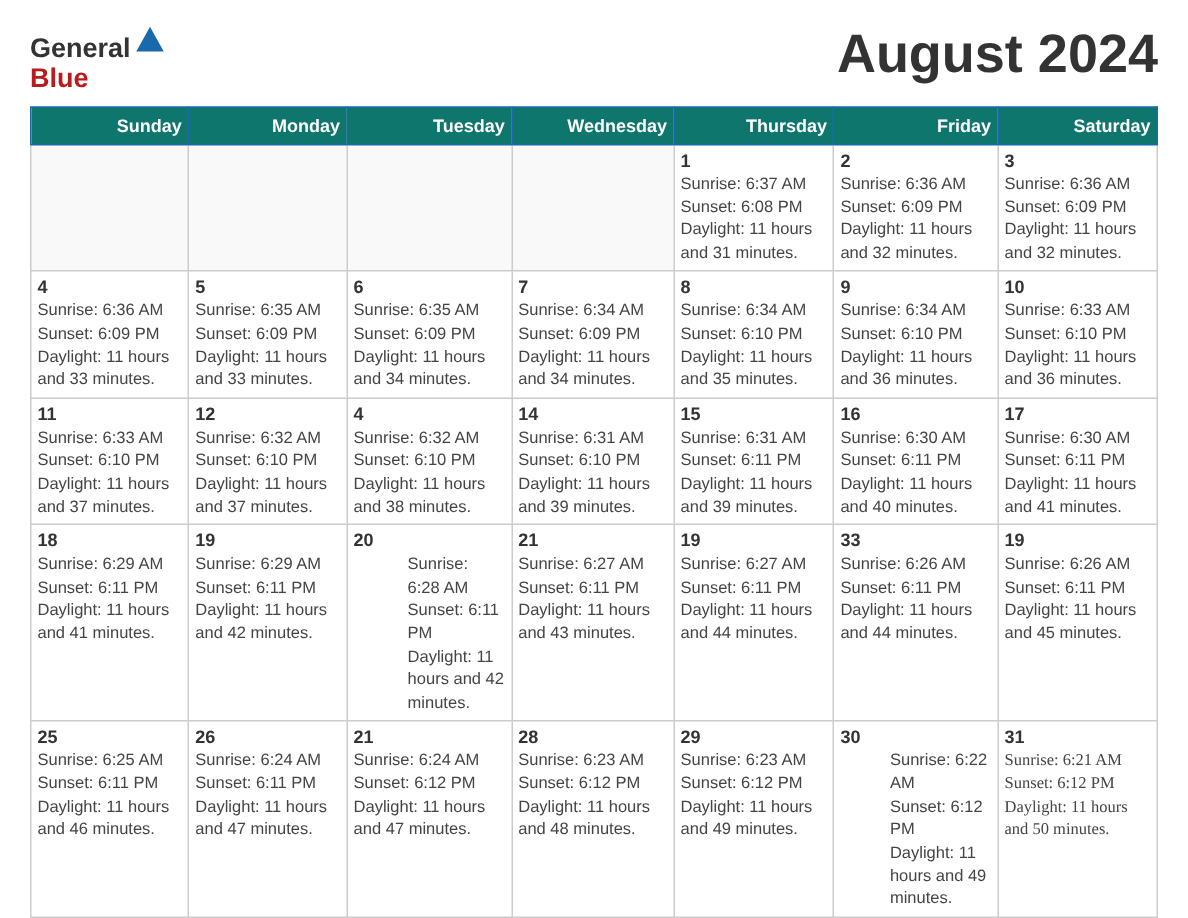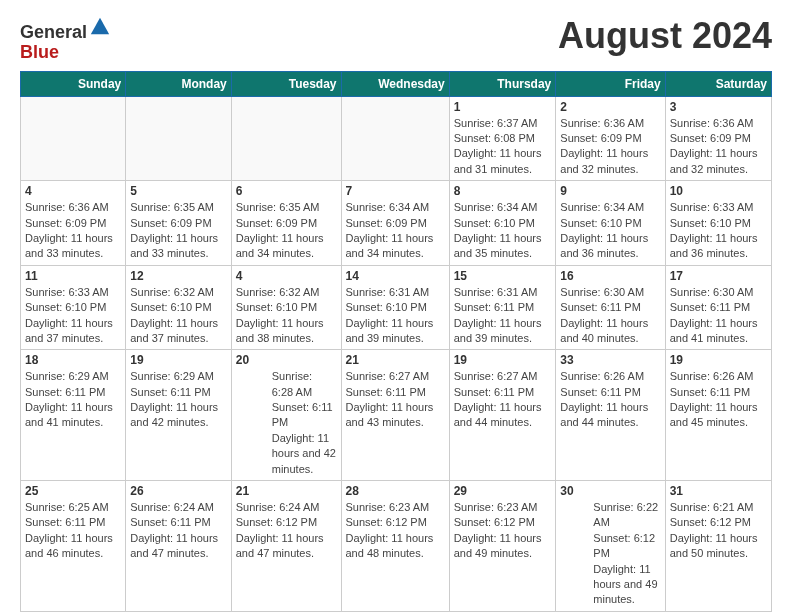--- a/index.html
+++ b/index.html
@@ -327,21 +327,21 @@
 Daylight: 11 hours and 49 minutes.</div>
           </td>
           <td>
             <span class="day-number">30</span>
             <div class="day-info" style="white-space: pre-wrap; margin-left: 33px;">Sunrise: 6:22 AM
 Sunset: 6:12 PM
 Daylight: 11 hours and 49 minutes.</div>
           </td>
           <td>
             <span class="day-number">31</span>
-            <div class="day-info" style="white-space: pre-wrap;">Sunrise: 6:21 AM
+            <div class="day-info" style="white-space: pre-wrap; font-family: Liberation Serif, serif;">Sunrise: 6:21 AM
 Sunset: 6:12 PM
 Daylight: 11 hours and 50 minutes.</div>
           </td>
         </tr>
       </tbody>
   </table>
 
   <div class="footer">
     <span class="footer-label">Daylight hours</span>
   </div>

